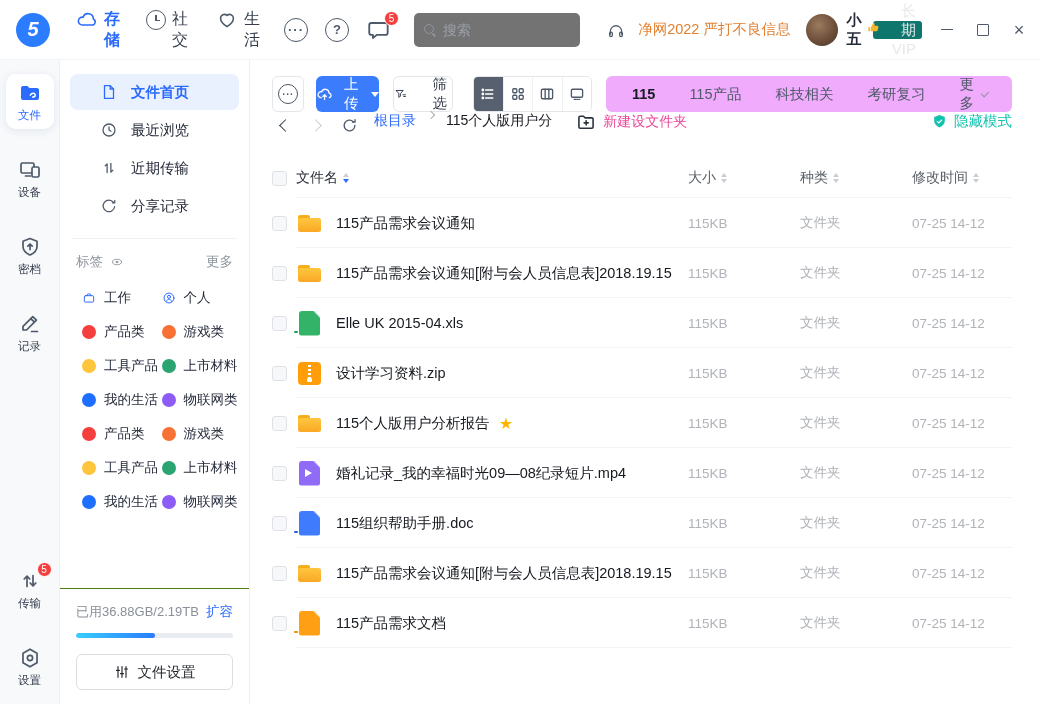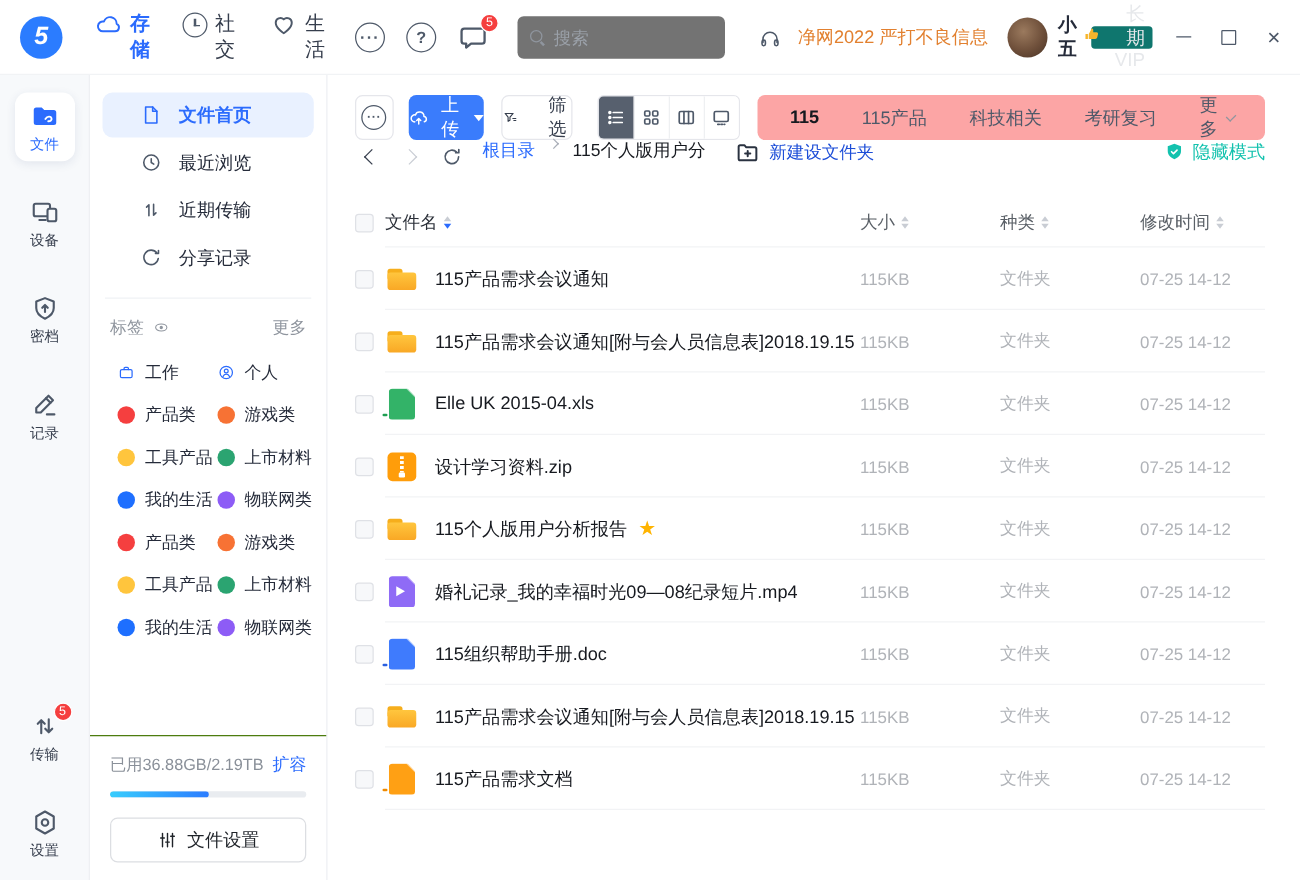--- a/index.html
+++ b/index.html
@@ -34,21 +34,21 @@
   .vip-badge { margin-left:10px; background:#0f766e; color:#e6e8eb; font-size:15px; height:18px; border-radius:3px; display:flex; align-items:center; padding:0 6px 0 14px; position:relative;text-align:right; }
   .vip-hand { position:absolute; left:-8px; top:-2px; width:18px; height:18px; }
   .win-controls { margin-left:auto; display:flex; align-items:center; gap:22px; padding-left:18px; color:#4e5969; }
   .wc { cursor:pointer; display:flex; align-items:center; justify-content:center; width:14px; height:14px; }
   .wc-min::before { content:""; width:12px; height:1.6px; background:#4e5969; }
   .wc-max::before { content:""; width:10px; height:10px; border:1.6px solid #4e5969; border-radius:1px; }
   .wc-close { font-size:18px; line-height:1; color:#4e5969; }
 
   
   .main { flex:1; display:flex; min-height:0; }
-  .rail { width:72px; background:#f7f9fb; border-right:1px solid #eef0f3; display:flex; flex-direction:column; align-items:center; padding-top:14px; flex:none; }
+  .rail { width:60px; background:#f7f9fb; border-right:1px solid #eef0f3; display:flex; flex-direction:column; align-items:center; padding-top:14px; flex:none; }
   .rail-item { width:48px; border-radius:10px; display:flex; flex-direction:column; align-items:center; padding:7px 0 6px; margin-bottom:22px; cursor:pointer; color:#4e5969; position:relative; }
   .rail-item .r-icon { width:24px; height:24px; display:flex; align-items:center; justify-content:center; }
   .rail-item .r-label { font-size:11.5px; margin-top:3px; color:#363e4d; }
   .rail-item[data-active="true"] { background:#fff; box-shadow:0 2px 8px rgba(40,60,120,.10); }
   .rail-item[data-active="true"] .r-label { color:#2b6bfd; }
   .rail-spacer { flex:1; }
   .r-badge { position:absolute; top:0px; right:2px; }
 
   .sidebar { width:190px; background:#fff; border-right:1px solid #eef0f3; display:flex; flex-direction:column; padding:14px 0 14px; flex:none; }
   .side-item { height:36px; margin:0 10px 2px; border-radius:8px; display:flex; align-items:center; padding-left:30px; gap:13px; cursor:pointer; color:#252b3a; font-size:14.5px; }
@@ -76,35 +76,35 @@
   .toolbar { margin-top:16px; height:36px; display:flex; align-items:center; flex:none; }
   .tb-btn { height:36px; border:1px solid #e5e6eb; border-radius:6px; background:#fff; display:flex; align-items:center; justify-content:center; cursor:pointer; color:#363e4d; }
   .more-btn { width:42px; }
   .upload-btn { margin-left:12px; width:84px; background:#3a7cfc; border:none; color:#fff; gap:5px; font-size:14.5px; }
   .caret-down { width:0; height:0; border-left:4px solid transparent; border-right:4px solid transparent; border-top:5px solid #fff; margin-left:2px; }
   .filter-btn { margin-left:14px; width:78px; gap:20px; font-size:14.5px; }
   .seg { margin-left:20px; display:flex; border:1px solid #e5e6eb; border-radius:5px; overflow:hidden; }
   .seg-btn { width:39px; height:34px; display:flex; align-items:center; justify-content:center; background:#fff; border-left:1px solid #eef0f2; color:#4e5969; cursor:pointer; }
   .seg-btn:first-child { border-left:none; }
   .seg-btn[data-active="true"] { background:#57606e; color:#fff; }
-  .tabs-bar { margin-left:14px; flex:1; height:36px; background:#fca5a5; border-radius:6px; display:flex; align-items:center; padding:0 26px; gap:34px; }
+  .tabs-bar { margin-left:14px; flex:1; height:36px; background:#f0abfc; border-radius:6px; display:flex; align-items:center; padding:0 26px; gap:34px; }
   .tab { font-size:14.5px; color:#4e5969; cursor:pointer; white-space:nowrap; }
   .tab[data-active="true"] { color:#16191f; font-weight:bold; }
   .tabs-more { margin-left:auto; display:flex; align-items:center; gap:5px; color:#4e5969; font-size:14.5px; cursor:pointer; }
   .chev-down { width:7px; height:7px; border-right:1.6px solid #8f959e; border-bottom:1.6px solid #8f959e; transform:rotate(45deg) translateY(-2px); }
 
   .crumb-row { height:46px; display:flex; align-items:flex-start; flex:none; gap:4px; }
   .nav-arrow { width:26px; height:26px; display:flex; align-items:center; justify-content:center; cursor:pointer; }
   .chev { width:9px; height:9px; border-left:1.8px solid #363e4d; border-bottom:1.8px solid #363e4d; transform:rotate(45deg); }
   .chev.fwd { transform:rotate(-135deg); border-color:#c9cdd4; }
   .refresh { width:26px; height:26px; margin-left:4px; color:#4e5969; display:flex; align-items:center; justify-content:center; cursor:pointer; }
   .crumb-root { color:#2b6bfd; cursor:pointer; margin-left:8px; }
   .crumb-sep { width:6px; height:6px; border-right:1.5px solid #a9aeb8; border-top:1.5px solid #a9aeb8; transform:rotate(45deg); margin:0 8px; }
   .crumb-cur { color:#16191f; font-weight:500; }
-  .newfolder { display:flex; align-items:center; gap:7px; margin-left:20px; cursor:pointer; color:#1d4ed8; font-weight:500; }
+  .newfolder { display:flex; align-items:center; gap:7px; margin-left:20px; cursor:pointer; color:#ec4899; font-weight:500; }
   .newfolder .nf-icon { width:20px; height:20px; color:#2a3240; }
   .hidden-mode { margin-left:auto; display:flex; align-items:center; gap:6px; color:#13c2ae; font-size:14.5px; cursor:pointer; }
   .hm-icon { width:17px; height:17px; }
 
   .grid-cols { display:grid; grid-template-columns:24px 40px 1fr 112px 112px 100px; align-items:center; }
   .thead { height:40px; flex:none; position:relative; color:#5a6067; font-size:14px; }
   .thead::after, .file-row::after { content:""; position:absolute; left:24px; right:0; bottom:0; height:1px; background:#f2f3f5; }
   .th-name { grid-column:2/4; display:flex; align-items:center; gap:5px; }
   .th-sort { display:flex; align-items:center; gap:5px; }
   .sort { display:inline-flex; flex-direction:column; gap:2px; }

